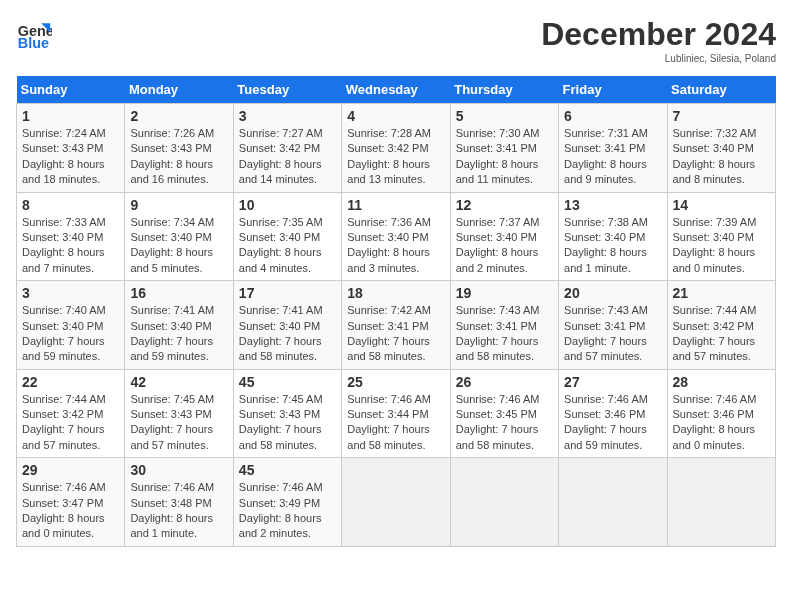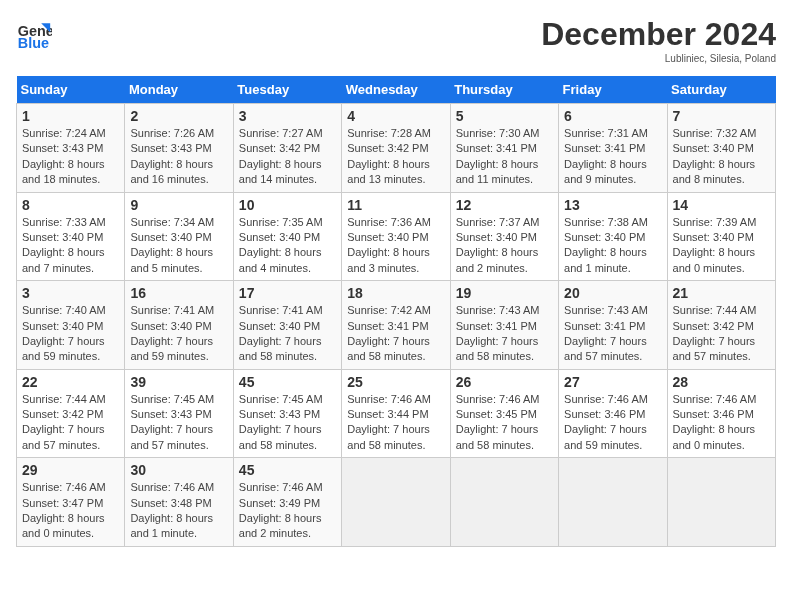--- a/index.html
+++ b/index.html
@@ -278,21 +278,21 @@
       <tr>
         <td>
         <span class="day-num">22</span>
         <div class="day-info">
           Sunrise: 7:44 AM<br>
           Sunset: 3:42 PM<br>
           Daylight: 7 hours and 57 minutes.
         </div>
       </td>
         <td>
-        <span class="day-num">39</span>
+        <span class="day-num">42</span>
         <div class="day-info">
           Sunrise: 7:45 AM<br>
           Sunset: 3:43 PM<br>
           Daylight: 7 hours and 57 minutes.
         </div>
       </td>
         <td>
         <span class="day-num">45</span>
         <div class="day-info">
           Sunrise: 7:45 AM<br>

